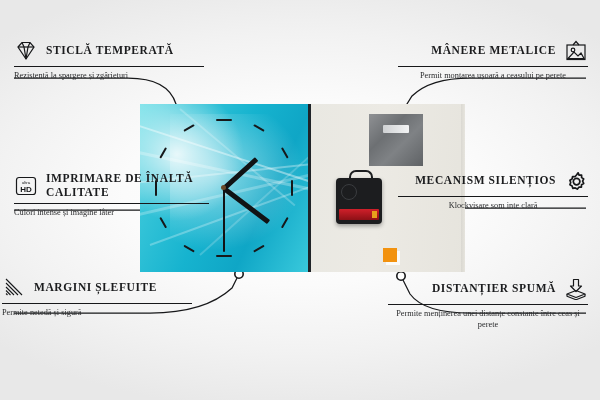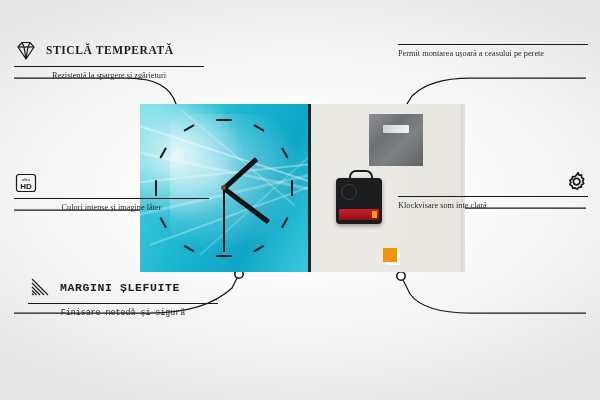--- a/index.html
+++ b/index.html
@@ -84,32 +84,32 @@
   .callout{position:absolute;width:200px;}
   .co-head{display:flex;align-items:center;gap:8px;}
   .co-title{
     font-size:11.5px;font-weight:bold;letter-spacing:.6px;color:#1b1c1e;
     line-height:13.5px;text-transform:uppercase;
   }
   .rule{height:1px;background:#17181a;margin:4px 0 4px;}
   .co-sub{font-size:8.3px;line-height:10.5px;color:#2a2b2d;}
 
   .left .co-head{justify-content:flex-start;}
-  .left .co-sub{text-align:center;}
+  .left .co-sub{text-align:left;}
   .right .co-head{justify-content:flex-end;}
   .right .co-title{text-align:right;}
-  .right .co-sub{text-align:left;}
+  .right .co-sub{text-align:center;}
 
   .ico{flex:0 0 auto;width:24px;height:22px;display:block;}
 
   .lines{position:absolute;inset:0;pointer-events:none;}
 
   .c1{left:14px;top:40px;width:190px;}
   .c2{left:14px;top:172px;width:195px;}
-  .c3{left:28px;top:277px;width:190px;font-family:Liberation Mono, monospace;}
+  .c3{left:2px;top:277px;width:190px;}
   .c4{right:12px;top:40px;width:190px;}
   .c5{right:12px;top:170px;width:190px;}
   .c6{right:12px;top:278px;width:200px;}
 </style>
 </head>
 <body>
 
 <div class="stage">
 
   <svg class="lines" width="600" height="400" viewBox="0 0 600 400">
@@ -190,54 +190,81 @@
     <div class="co-sub">Rezistentă la spargere și zgârieturi</div>
   </div>
 
   <div class="callout left c2">
     <div class="co-head">
       <svg class="ico" viewBox="0 0 24 22">
         <rect x="2.5" y="2.5" width="19" height="17" rx="2.5" fill="none" stroke="#17181a" stroke-width="1.2"></rect>
         <text x="12" y="9.2" text-anchor="middle" font-family="Liberation Sans, sans-serif" font-size="4.4" fill="#17181a">ultra</text>
         <text x="12" y="17" text-anchor="middle" font-family="Liberation Sans, sans-serif" font-size="8" font-weight="bold" fill="#17181a">HD</text>
       </svg>
+      <div class="co-title">IMPRIMARE DE ÎNALTĂ CALITATE</div>
     </div>
     <div class="rule"></div>
     <div class="co-sub">Culori intense și imagine låter</div>
   </div>
 
   <div class="callout left c3">
     <div class="co-head">
       <svg class="ico" viewBox="0 0 24 22">
         <g stroke="#17181a" stroke-width="1.1" fill="none">
           <path d="M4 2 L20 18"></path>
             <path d="M4 6 L16 18"></path>
             <path d="M4 10 L12 18"></path>
           <path d="M4 13.5 L8.5 18"></path>
             <path d="M4 16.5 L5.5 18"></path>
         </g>
       </svg>
       <div class="co-title">MARGINI ȘLEFUITE</div>
     </div>
     <div class="rule"></div>
-    <div class="co-sub">Finisare netedă și sigură</div>
+    <div class="co-sub">Permite netedă și sigură</div>
   </div>
 
   <div class="callout right c4">
+    <div class="co-head">
+      <div class="co-title">MÂNERE METALICE</div>
+      <svg class="ico" viewBox="0 0 24 22">
+        <g fill="none" stroke="#17181a" stroke-width="1.2">
+          <path d="M9 5 L12 1.5 L15 5"></path>
+          <rect x="3" y="5" width="18" height="14.5"></rect>
+          <circle cx="9" cy="10" r="1.8"></circle>
+          <path d="M4 18.5 L10 12 L14 16 L17 13 L20 18.5 Z"></path>
+        </g>
+      </svg>
+    </div>
     <div class="rule"></div>
     <div class="co-sub">Permit montarea ușoară a ceasului pe perete</div>
   </div>
 
   <div class="callout right c5">
     <div class="co-head">
+      <div class="co-title">MECANISM SILENȚIOS</div>
       <svg class="ico" viewBox="0 0 24 22">
         <g fill="none" stroke="#17181a" stroke-width="1.7" stroke-linejoin="round">
           <path d="M14.1 2.8 L15.1 5.1 L17.6 5.0 L17.6 7.6 L19.7 8.9 L18.6 11.2 L19.7 13.4 L17.5 14.7 L17.4 17.2 L14.9 17.2 L13.3 19.1 L11.2 17.9 L8.8 18.3 L8.1 15.9 L5.9 14.8 L6.7 12.5 L5.9 10.2 L8.1 8.9 L8.6 6.5 L11.0 6.7 L12.7 4.8 Z"></path>
           <circle cx="12.6" cy="11.6" r="3.3"></circle>
         </g>
       </svg>
     </div>
     <div class="rule"></div>
     <div class="co-sub">Klockvisare som inte clară</div>
   </div>
 
+  <div class="callout right c6">
+    <div class="co-head">
+      <div class="co-title">DISTANȚIER SPUMĂ</div>
+      <svg class="ico" viewBox="0 0 24 22">
+        <g fill="none" stroke="#17181a" stroke-width="1.2" stroke-linejoin="round">
+          <path d="M9.5 1.5 L14.5 1.5 L14.5 8 L17.5 8 L12 13.5 L6.5 8 L9.5 8 Z"></path>
+          <path d="M12 12.5 L21 16 L12 19.5 L3 16 Z"></path>
+          <path d="M3 16 L3 18.2 L12 21.7 L21 18.2 L21 16"></path>
+        </g>
+      </svg>
+    </div>
+    <div class="rule"></div>
+    <div class="co-sub">Permite menținerea unei distanțe constante între ceas și perete</div>
+  </div>
 
 </div>
 
 </body></html>

